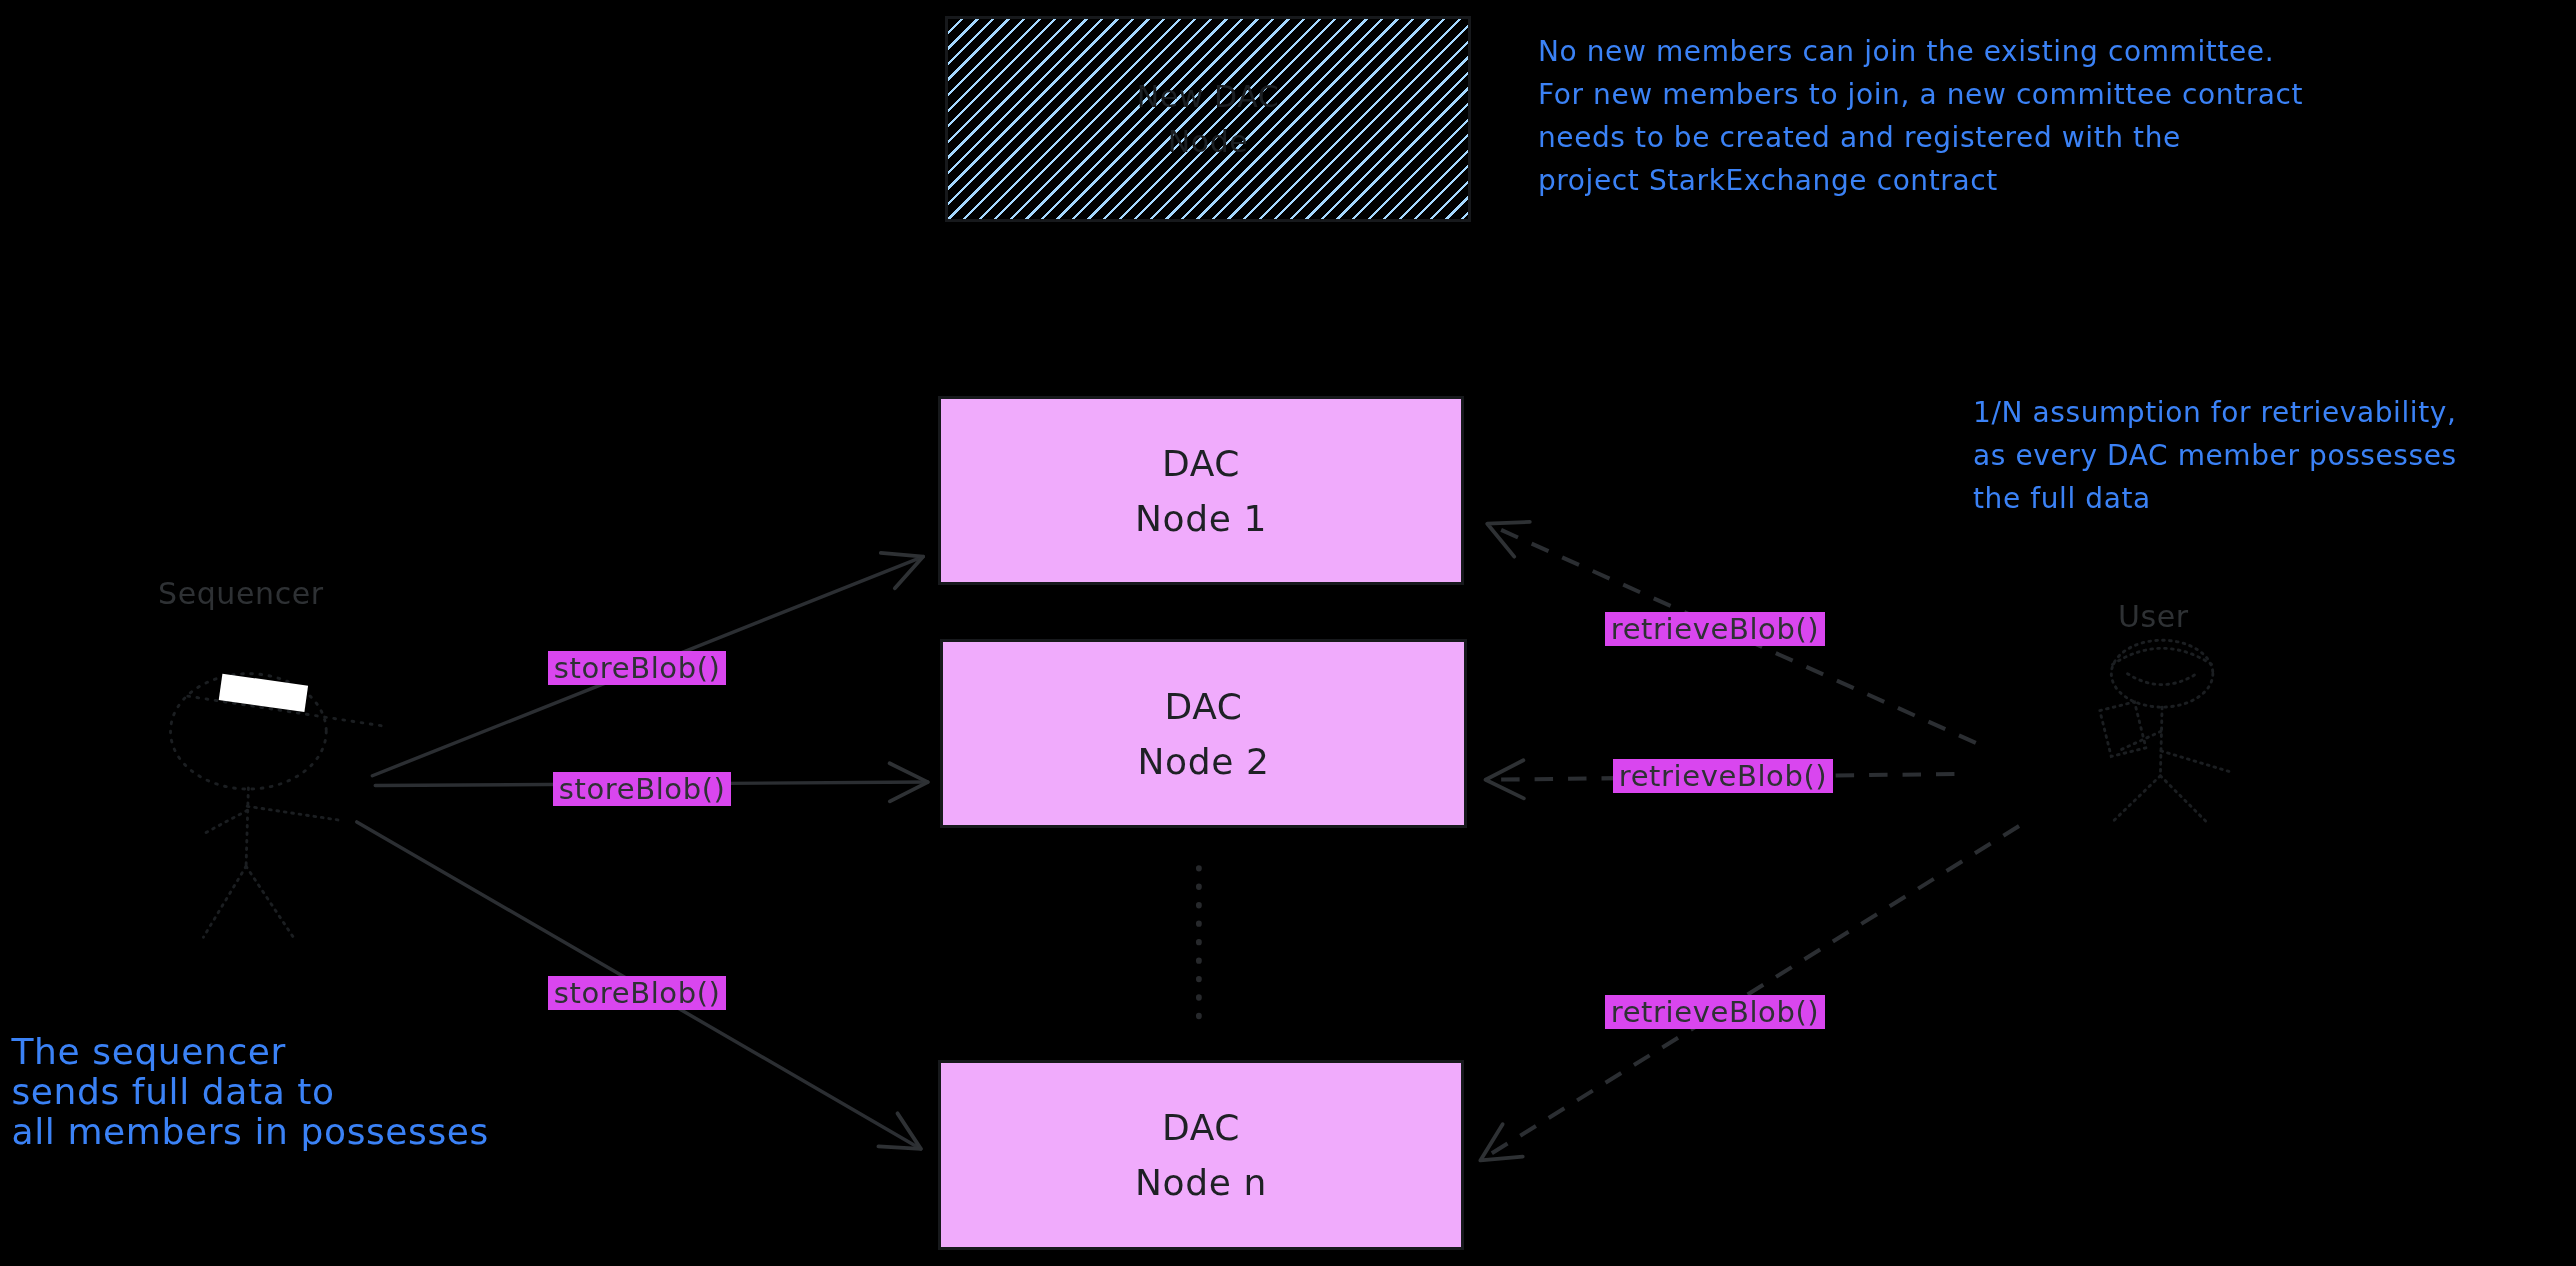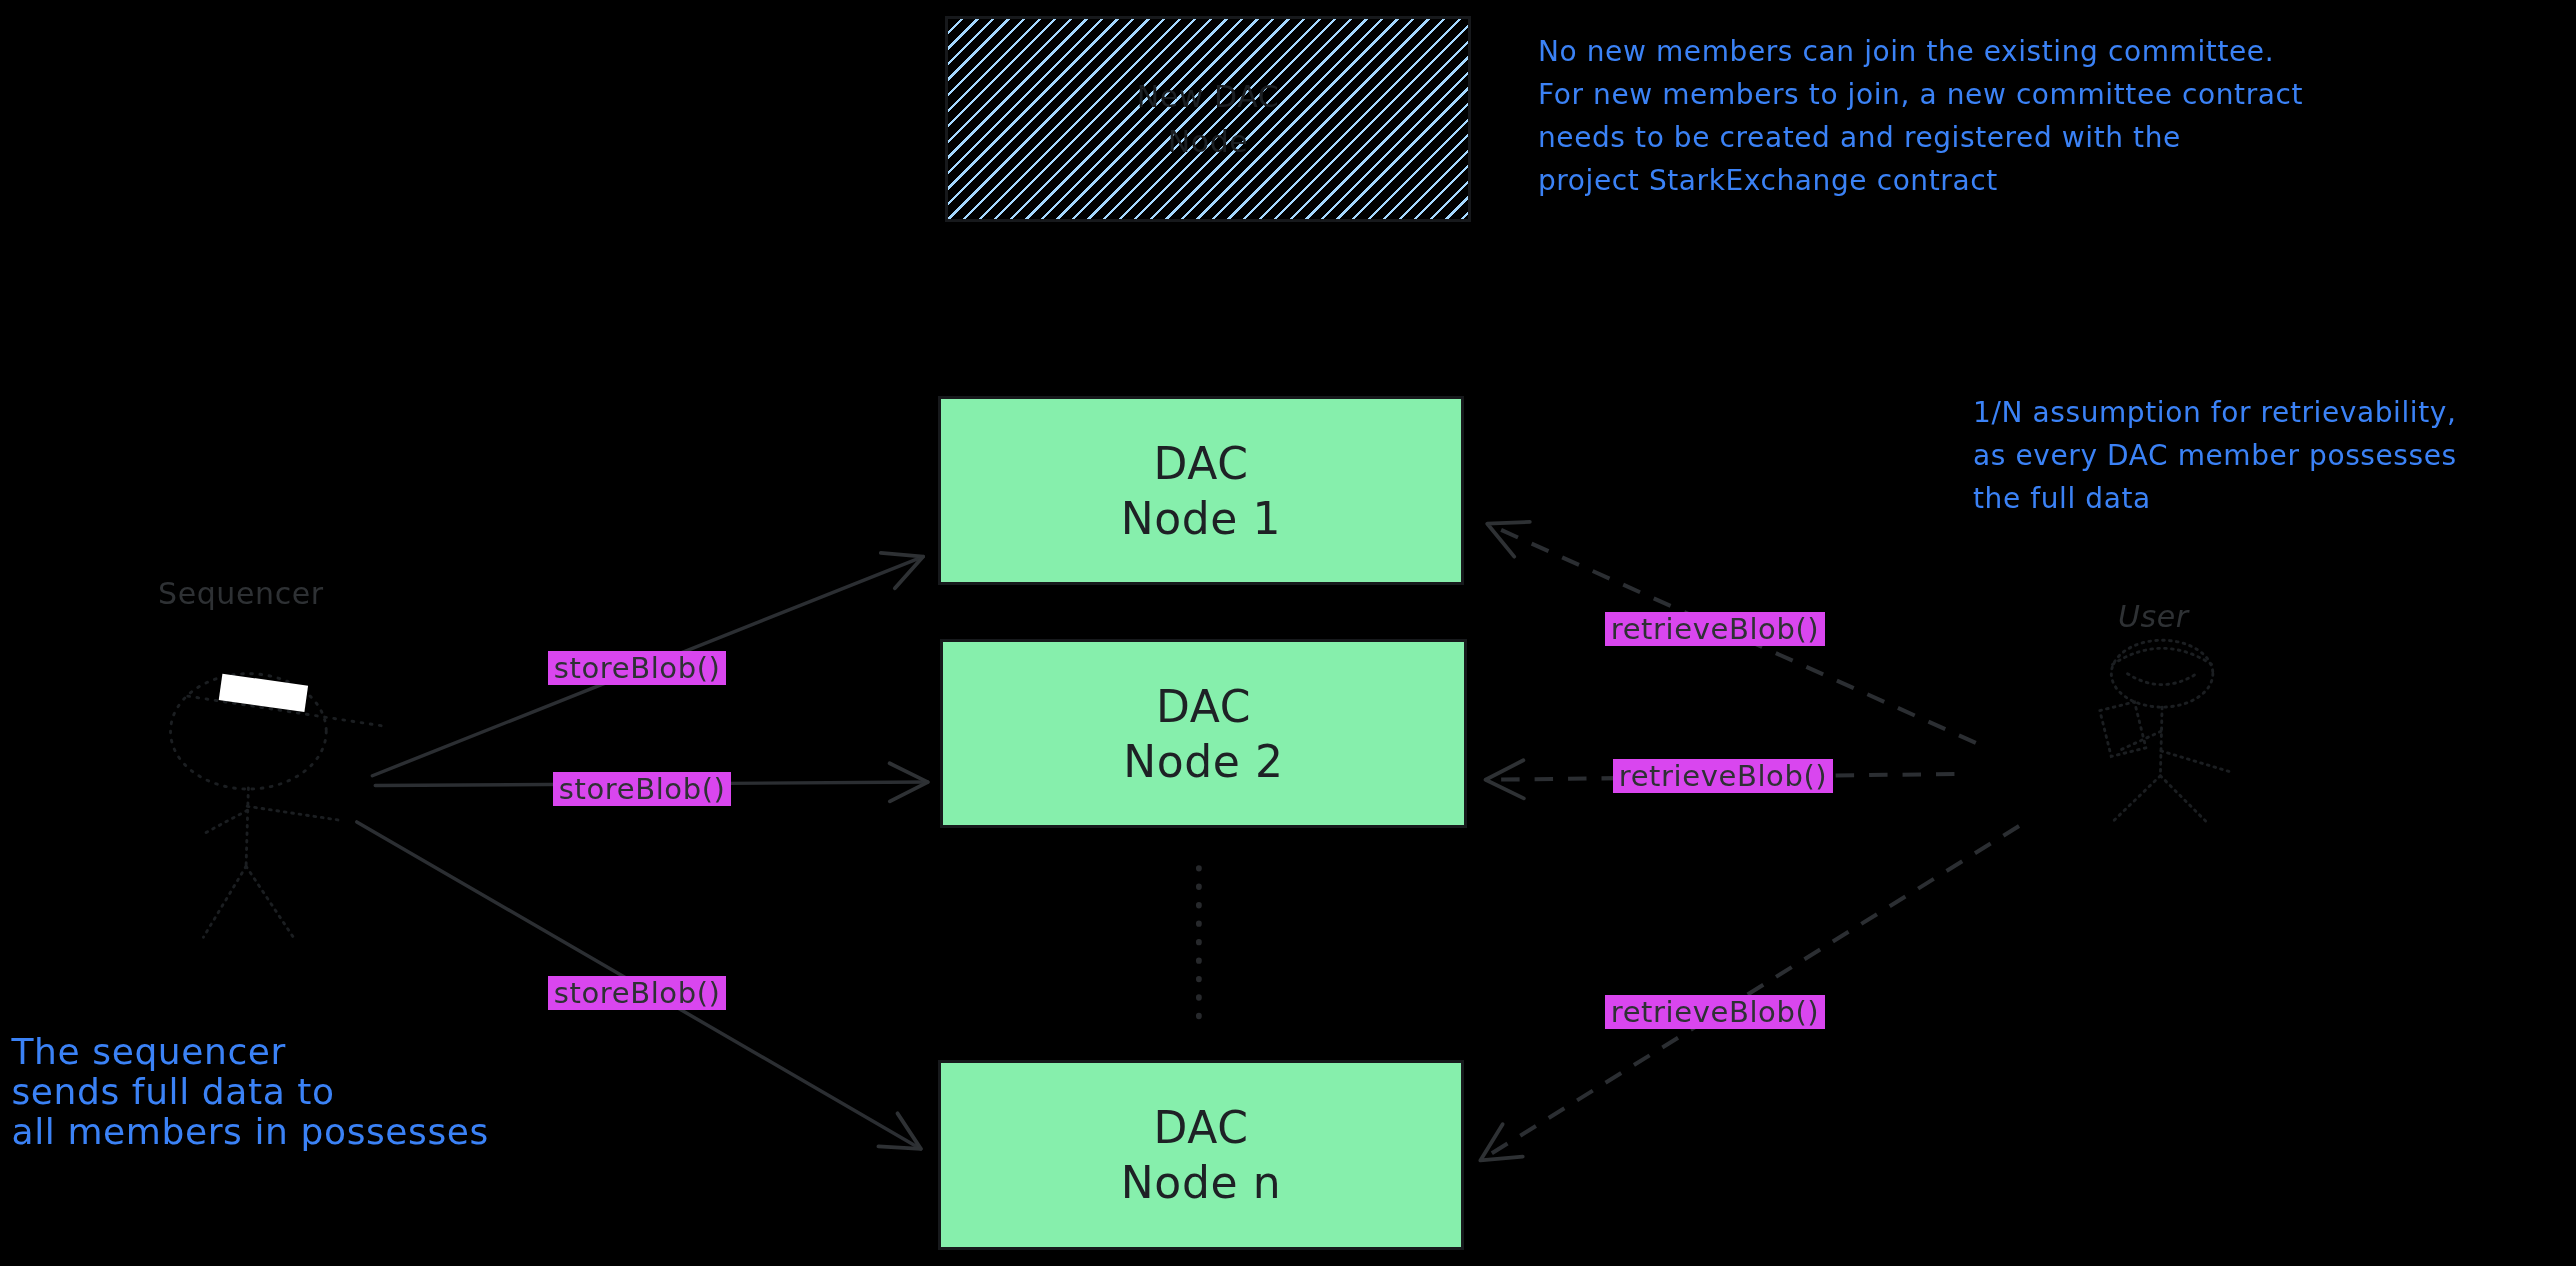--- a/index.html
+++ b/index.html
@@ -25,28 +25,28 @@
   .links {
     position: absolute;
     top: 0; left: 0;
     width: 2576px;
     height: 1266px;
   }
   .node {
     position: absolute;
     box-sizing: border-box;
     border: 3.5px solid #17191c;
-    background: #86efac;
+    background: #f0abfc;
     display: flex;
     flex-direction: column;
     align-items: center;
     justify-content: center;
     text-align: center;
     color: #1e2125;
-    font-size: 44px;
+    font-size: 36px;
     line-height: 55px;
     letter-spacing: 0.6px;
   }
   .node.hatched {
     background: repeating-linear-gradient(135deg,
       transparent 0px, transparent 8.7px,
       #a5d8ff 8.7px, #a5d8ff 11px);
     color: #1b1f23;
     font-size: 30px;
     line-height: 45px;
@@ -70,21 +70,21 @@
   }
   .note {
     position: absolute;
     color: #3b82f6;
     font-size: 28px;
     line-height: 43px;
     letter-spacing: 0.6px;
     white-space: nowrap;
   }
   .seq-label { left: 158px;  top: 576px; }
-  .user-label { left: 2118px; top: 599px; font-style: italic; }
+  .user-label { left: 2118px; top: 599px; }
   .store-1 { left: 548px;  top: 651px; }
   .store-2 { left: 553px;  top: 772px; }
   .store-3 { left: 548px;  top: 976px; }
   .retrieve-1 { left: 1605px; top: 612px; }
   .retrieve-2 { left: 1613px; top: 759px; }
   .retrieve-3 { left: 1605px; top: 995px; }
   .note-committee { left: 1538px; top: 30px; }
   .note-retrievability { left: 1973px; top: 391px; }
   .note-sequencer { left: 11.5px; top: 1032px; font-size: 36px; line-height: 40px; }
 </style>

